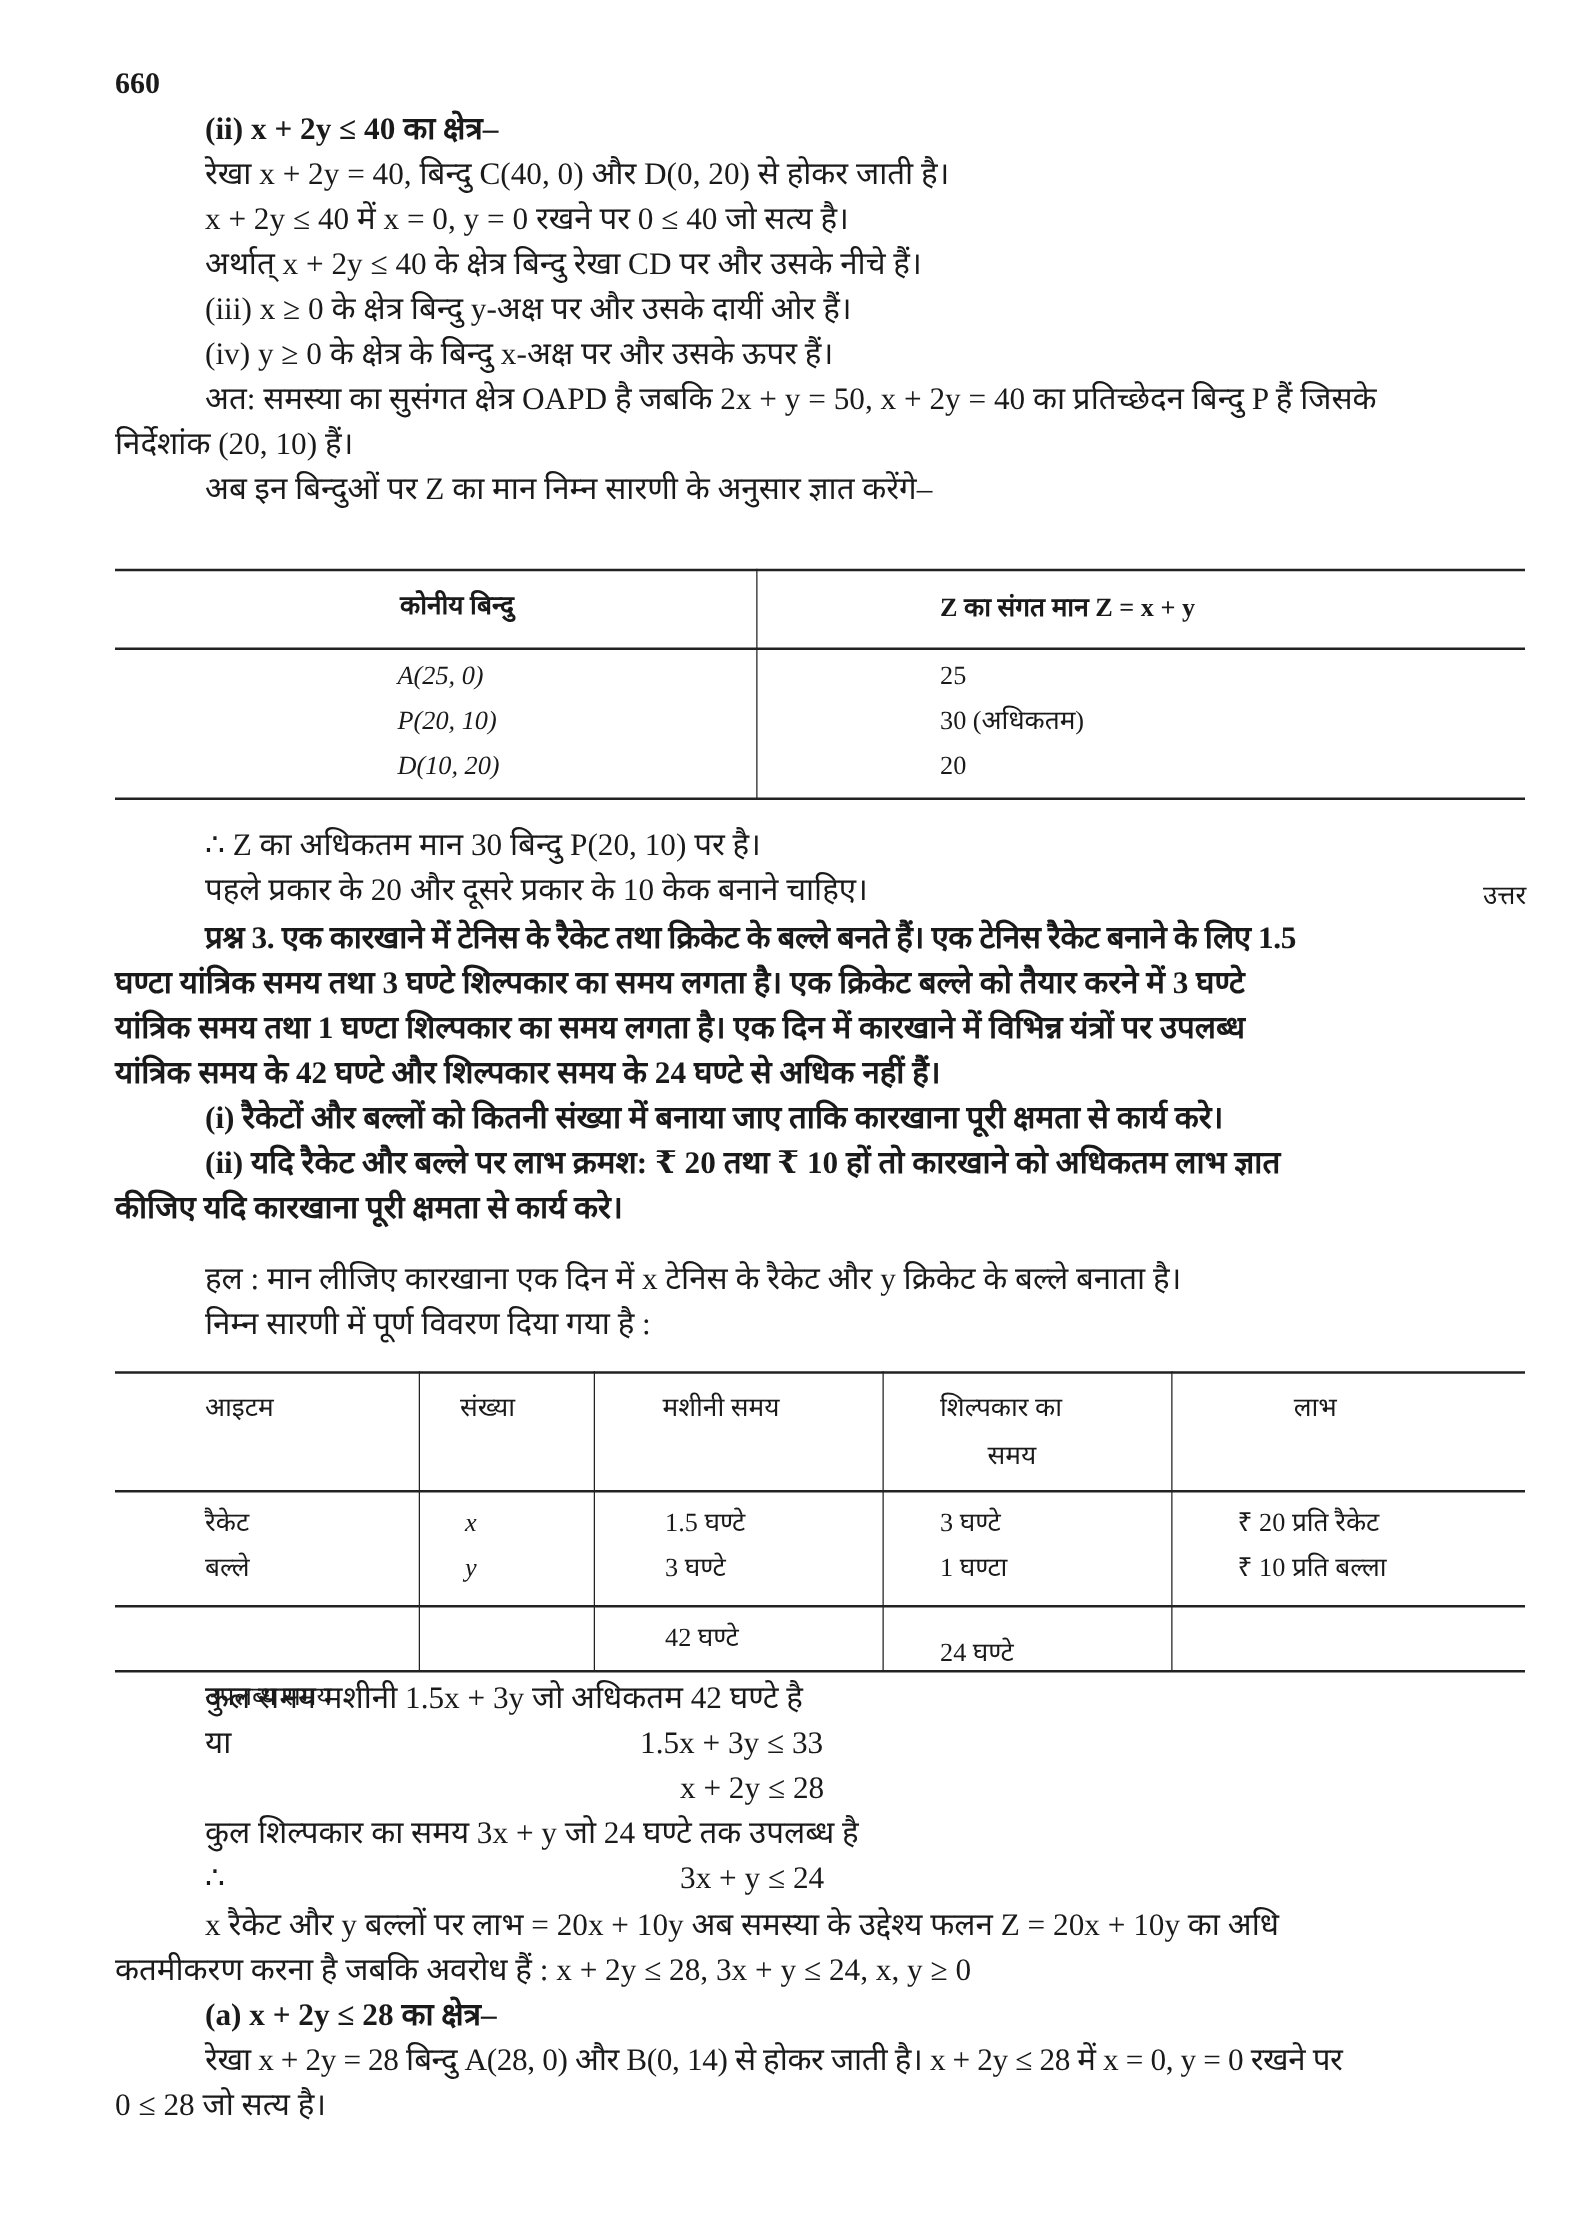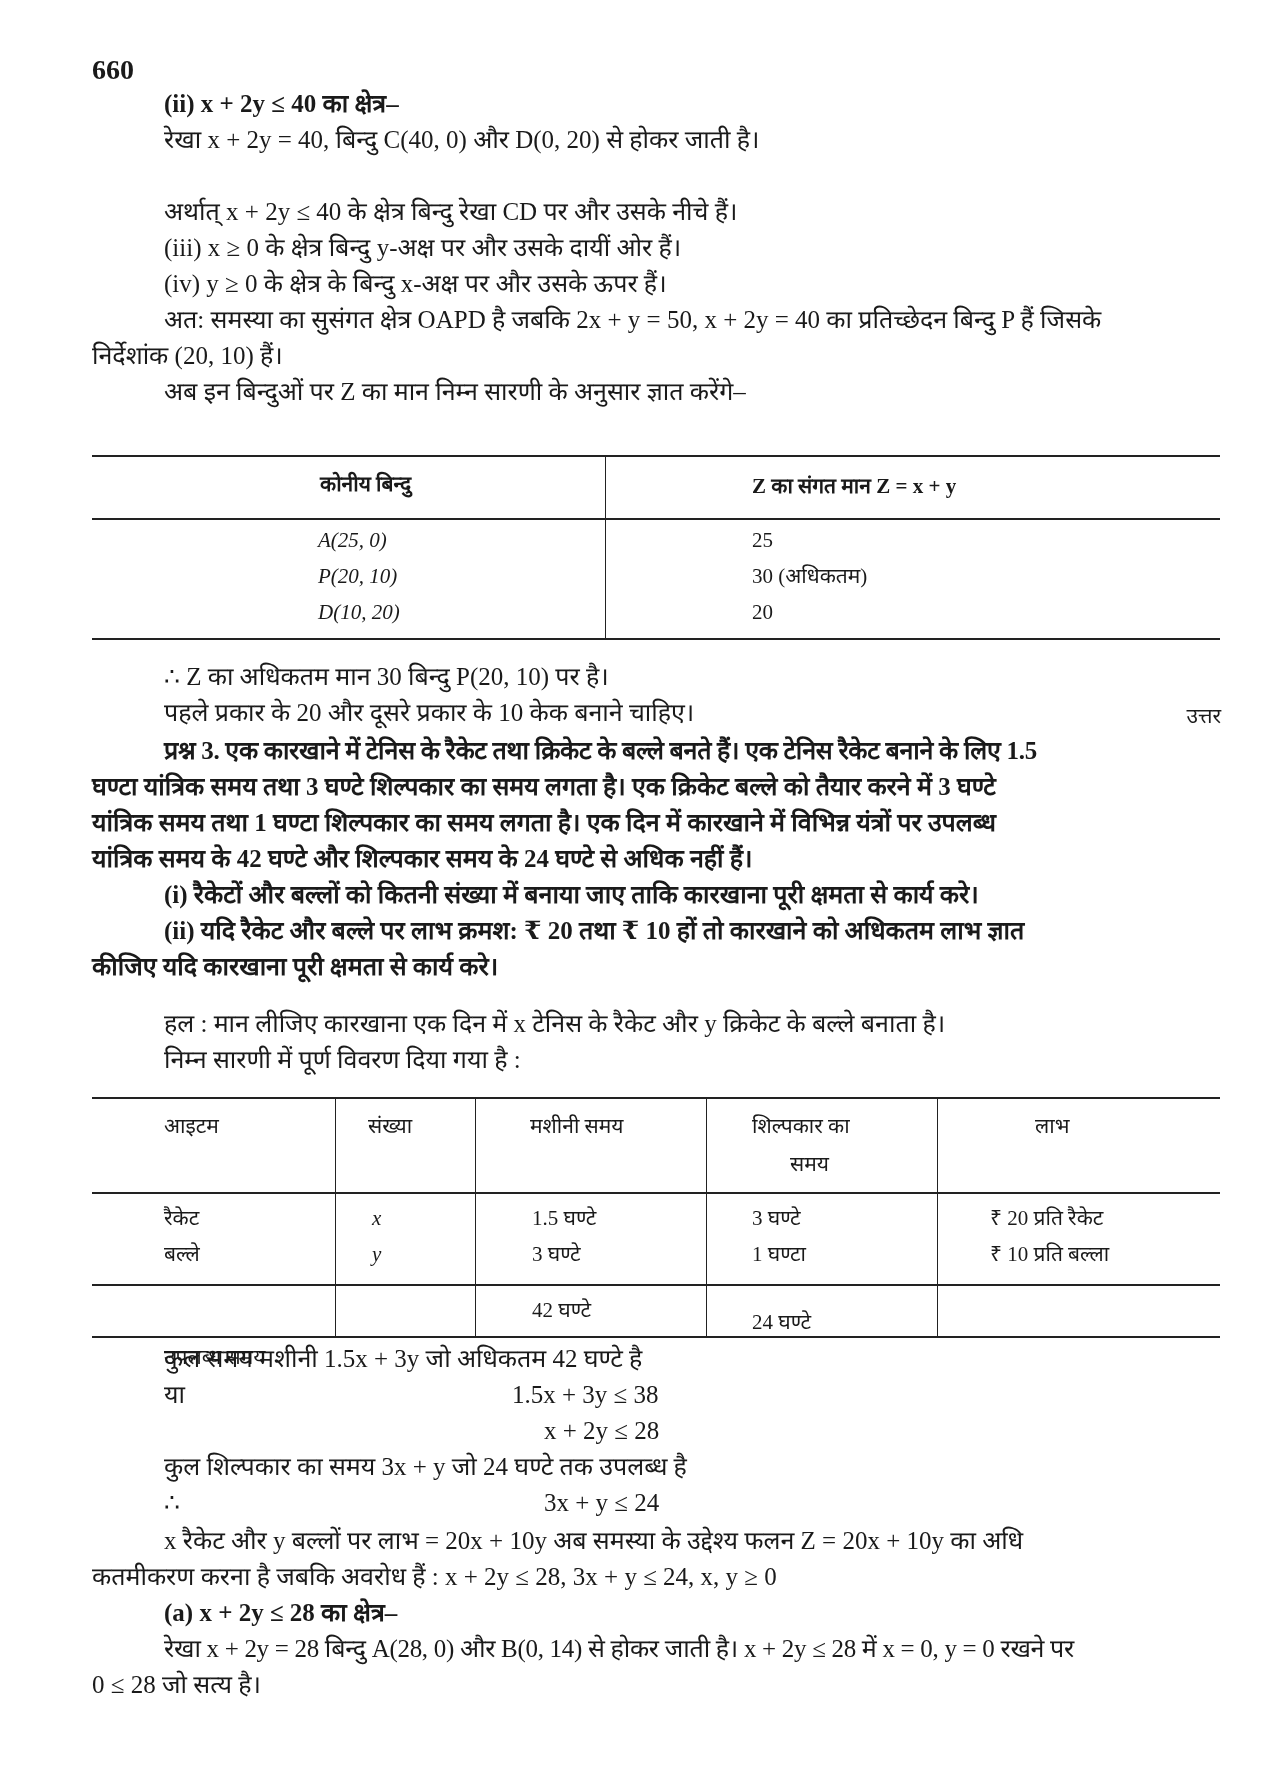--- a/index.html
+++ b/index.html
@@ -1,38 +1,39 @@
 <!DOCTYPE html>
 <html><head>
 <meta charset="utf-8">
 <style>
   html, body { margin:0; padding:0; background:#ffffff; }
   body { width:1273px; height:1775px; position:relative; overflow:hidden;
          font-family:"DejaVu Serif", "Liberation Serif", serif; color:#1a1a1a; }
   .page { position:absolute; left:0; top:0; width:1273px; height:1775px; }
-  .pagenum { position:absolute; left:92px; top:54px; font-size:28px; font-weight:bold;
+  .pagenum { position:absolute; left:92px; top:54px; font-size:24px; font-weight:bold;
              font-family:"Liberation Serif", serif; }
   .line { position:absolute; font-size:25px; white-space:nowrap; line-height:28px;
           font-family:"Liberation Serif", "DejaVu Serif", serif; }
   .bold { font-weight:bold; }
   .ind { left:164px; }
   .flush { left:92px; }
   .right { position:absolute; right:52px; font-size:21px; font-family:"Liberation Serif", serif; }
   .rule { position:absolute; background:#222; }
   .cell { position:absolute; font-size:21px; white-space:nowrap;
           font-family:"Liberation Serif", serif; line-height:28px; }
 </style>
 </head>
 <body>
 
 <div class="page">
   <div class="pagenum">660</div>
 
   <div class="line ind bold" style="top:90px">(ii) x + 2y ≤ 40 का क्षेत्र–</div>
   <div class="line ind" style="top:126px">रेखा x + 2y = 40, बिन्दु C(40, 0) और D(0, 20) से होकर जाती है।</div>
+  <div class="line ind" style="top:162px">x + 2y ≤ 40 में x = 0, y = 0 रखने पर 0 ≤ 40 जो सत्य है।</div>
   <div class="line ind" style="top:198px">अर्थात् x + 2y ≤ 40 के क्षेत्र बिन्दु रेखा CD पर और उसके नीचे हैं।</div>
   <div class="line ind" style="top:234px">(iii) x ≥ 0 के क्षेत्र बिन्दु y-अक्ष पर और उसके दायीं ओर हैं।</div>
   <div class="line ind" style="top:270px">(iv) y ≥ 0 के क्षेत्र के बिन्दु x-अक्ष पर और उसके ऊपर हैं।</div>
   <div class="line ind" style="top:306px">अत: समस्या का सुसंगत क्षेत्र OAPD है जबकि 2x + y = 50, x + 2y = 40 का प्रतिच्छेदन बिन्दु P हैं जिसके</div>
   <div class="line flush" style="top:342px">निर्देशांक (20, 10) हैं।</div>
   <div class="line ind" style="top:378px">अब इन बिन्दुओं पर Z का मान निम्न सारणी के अनुसार ज्ञात करेंगे–</div>
 
   <div>
     <div class="rule" style="left:92px; top:455px; width:1128px; height:2px;"></div>
     <div class="rule" style="left:605px; top:455px; width:1px; height:185px;"></div>
@@ -95,21 +96,21 @@
 
     <div class="cell" style="left:164px; top:1296px;margin-top:47px;">उपलब्ध समय</div>
     <div class="cell" style="left:532px; top:1296px;">42 घण्टे</div>
     <div class="cell" style="left:752px; top:1308px;">24 घण्टे</div>
 
     <div class="rule" style="left:92px; top:1336px; width:1128px; height:2px;"></div>
   </div>
 
   <div class="line ind" style="top:1345px">कुल समय मशीनी 1.5x + 3y जो अधिकतम 42 घण्टे है</div>
   <div class="line ind" style="top:1381px">या</div>
-  <div class="line" style="left:512px; top:1381px">1.5x + 3y ≤ 38</div>
+  <div class="line" style="left:512px; top:1381px">1.5x + 3y ≤ 33</div>
   <div class="line" style="left:544px; top:1417px">x + 2y ≤ 28</div>
   <div class="line ind" style="top:1453px">कुल शिल्पकार का समय 3x + y जो 24 घण्टे तक उपलब्ध है</div>
   <div class="line ind" style="top:1489px">∴</div>
   <div class="line" style="left:544px; top:1489px">3x + y ≤ 24</div>
   <div class="line ind" style="top:1527px">x रैकेट और y बल्लों पर लाभ = 20x + 10y अब समस्या के उद्देश्य फलन Z = 20x + 10y का अधि</div>
   <div class="line flush" style="top:1563px">कतमीकरण करना है जबकि अवरोध हैं : x + 2y ≤ 28, 3x + y ≤ 24, x, y ≥ 0</div>
   <div class="line ind bold" style="top:1599px">(a) x + 2y ≤ 28 का क्षेत्र–</div>
   <div class="line ind" style="top:1635px; letter-spacing:-0.3px;">रेखा x + 2y = 28 बिन्दु A(28, 0) और B(0, 14) से होकर जाती है। x + 2y ≤ 28 में x = 0, y = 0 रखने पर</div>
   <div class="line flush" style="top:1671px">0 ≤ 28 जो सत्य है।</div>
 </div>

